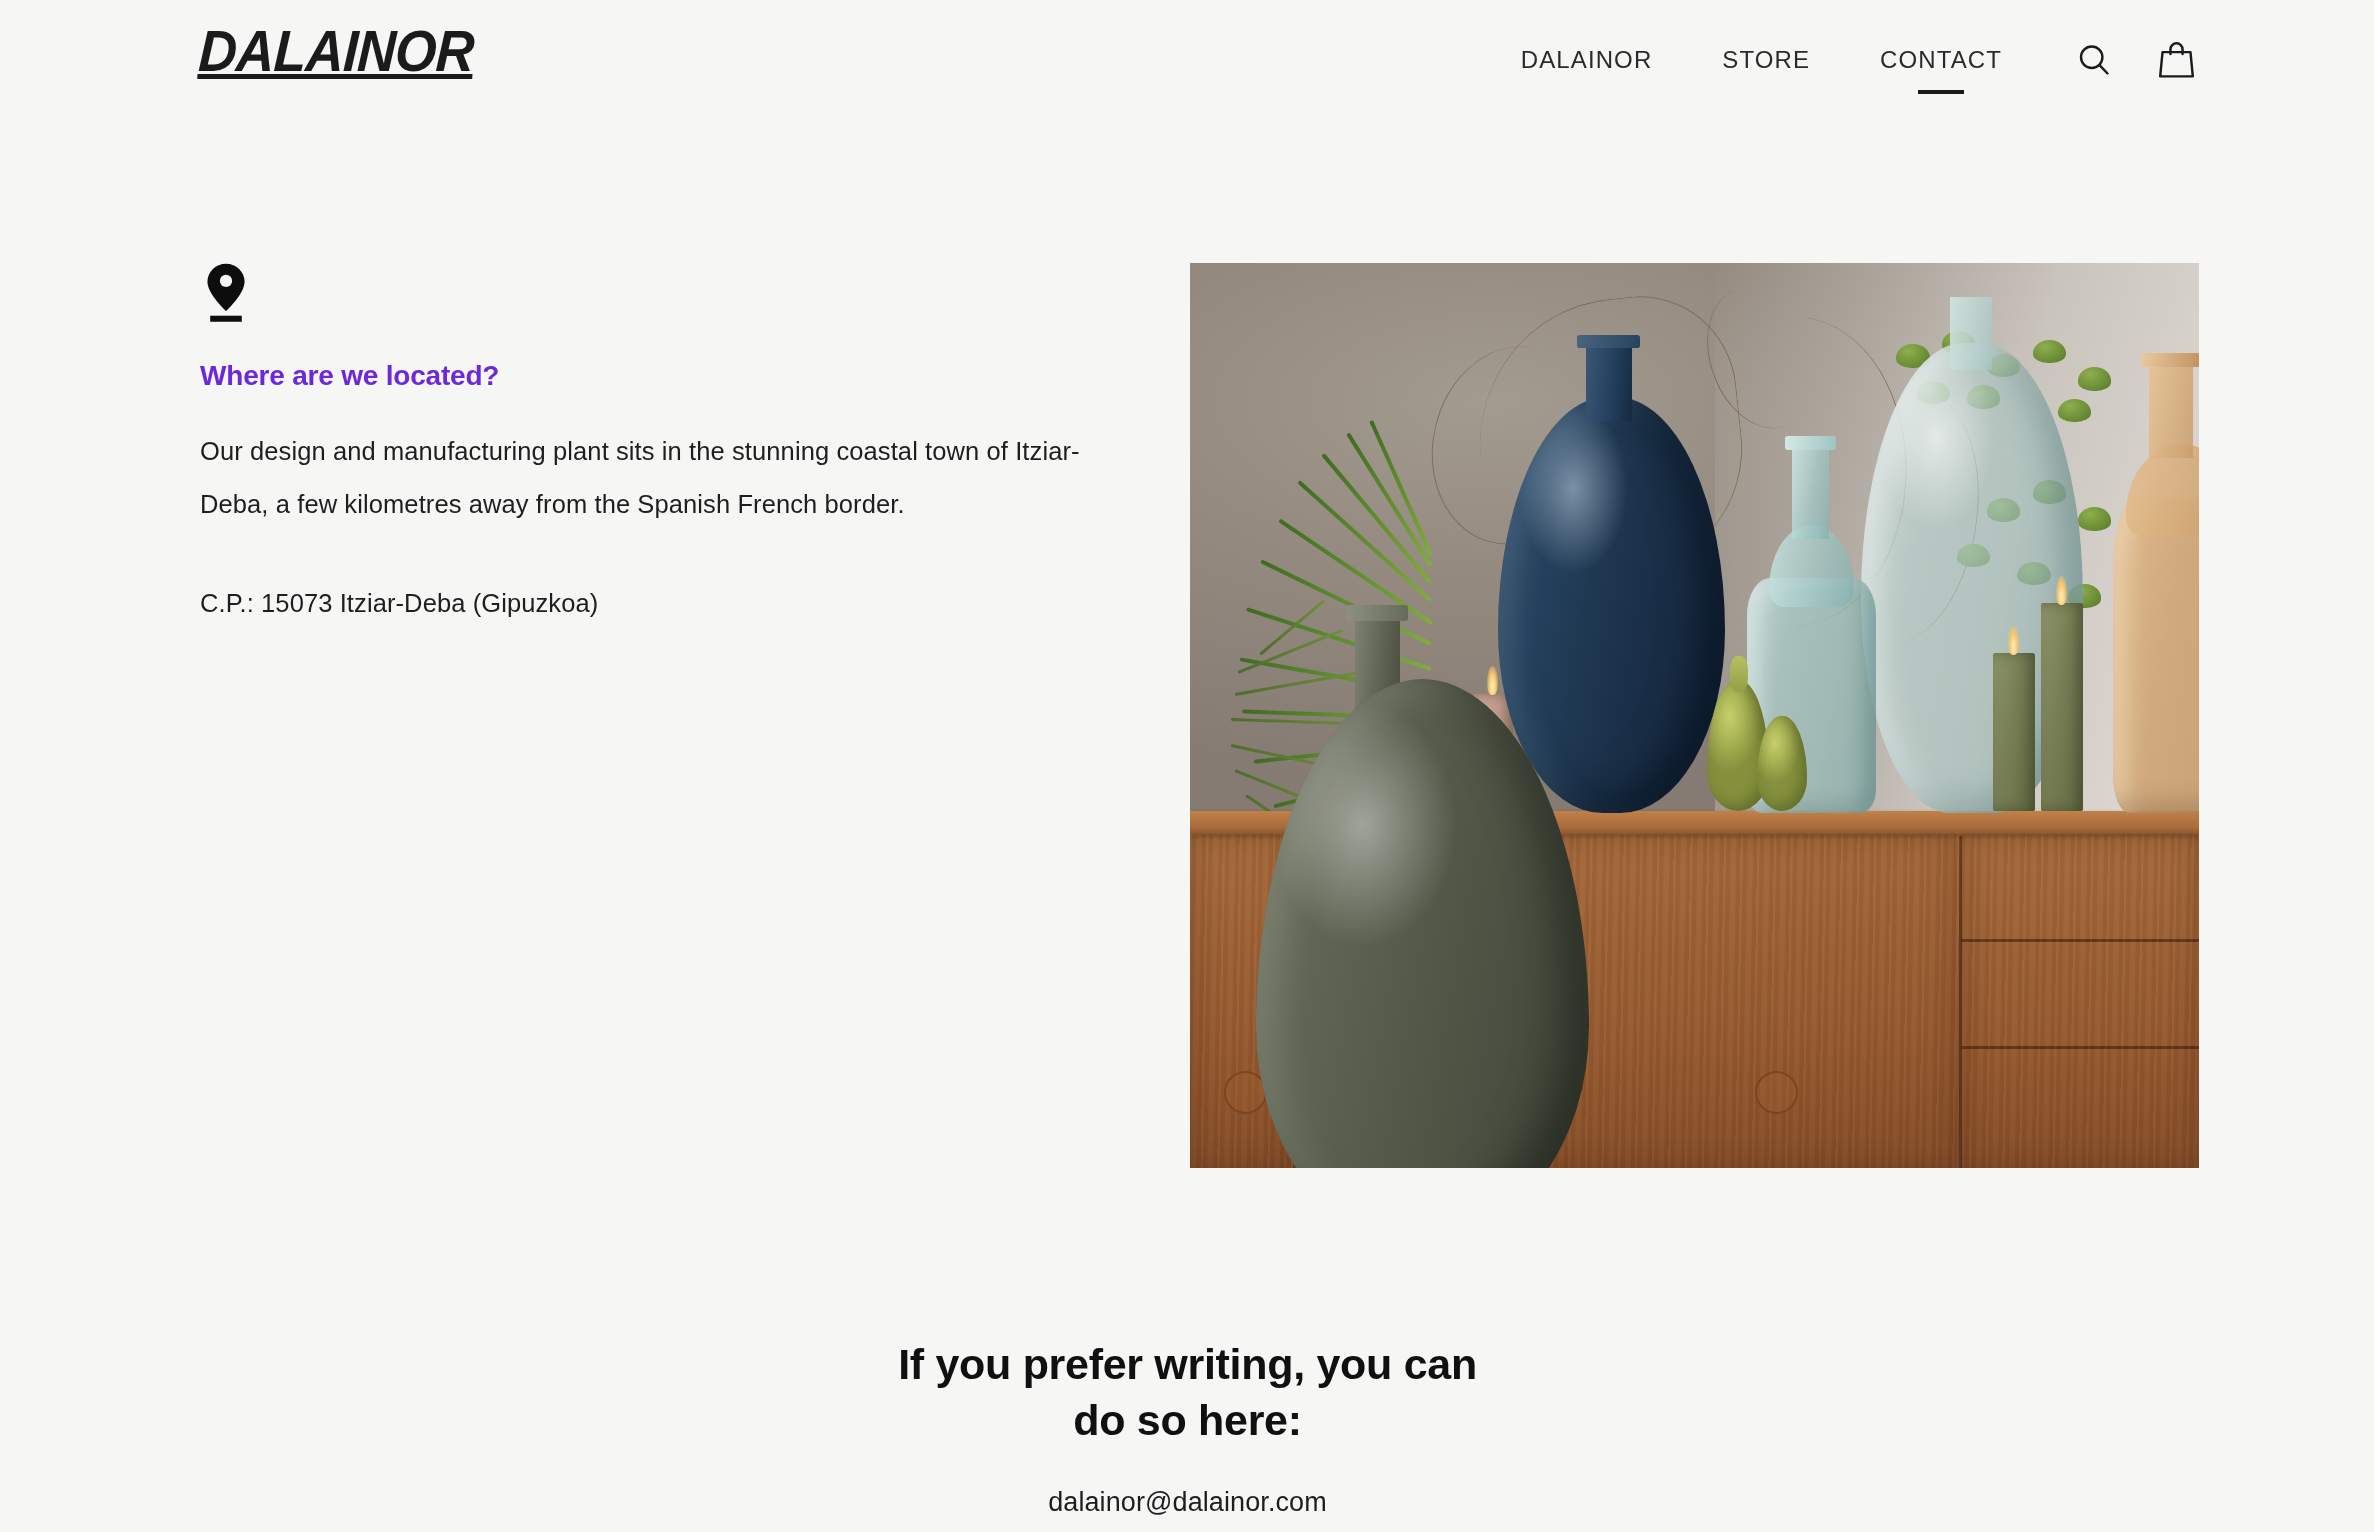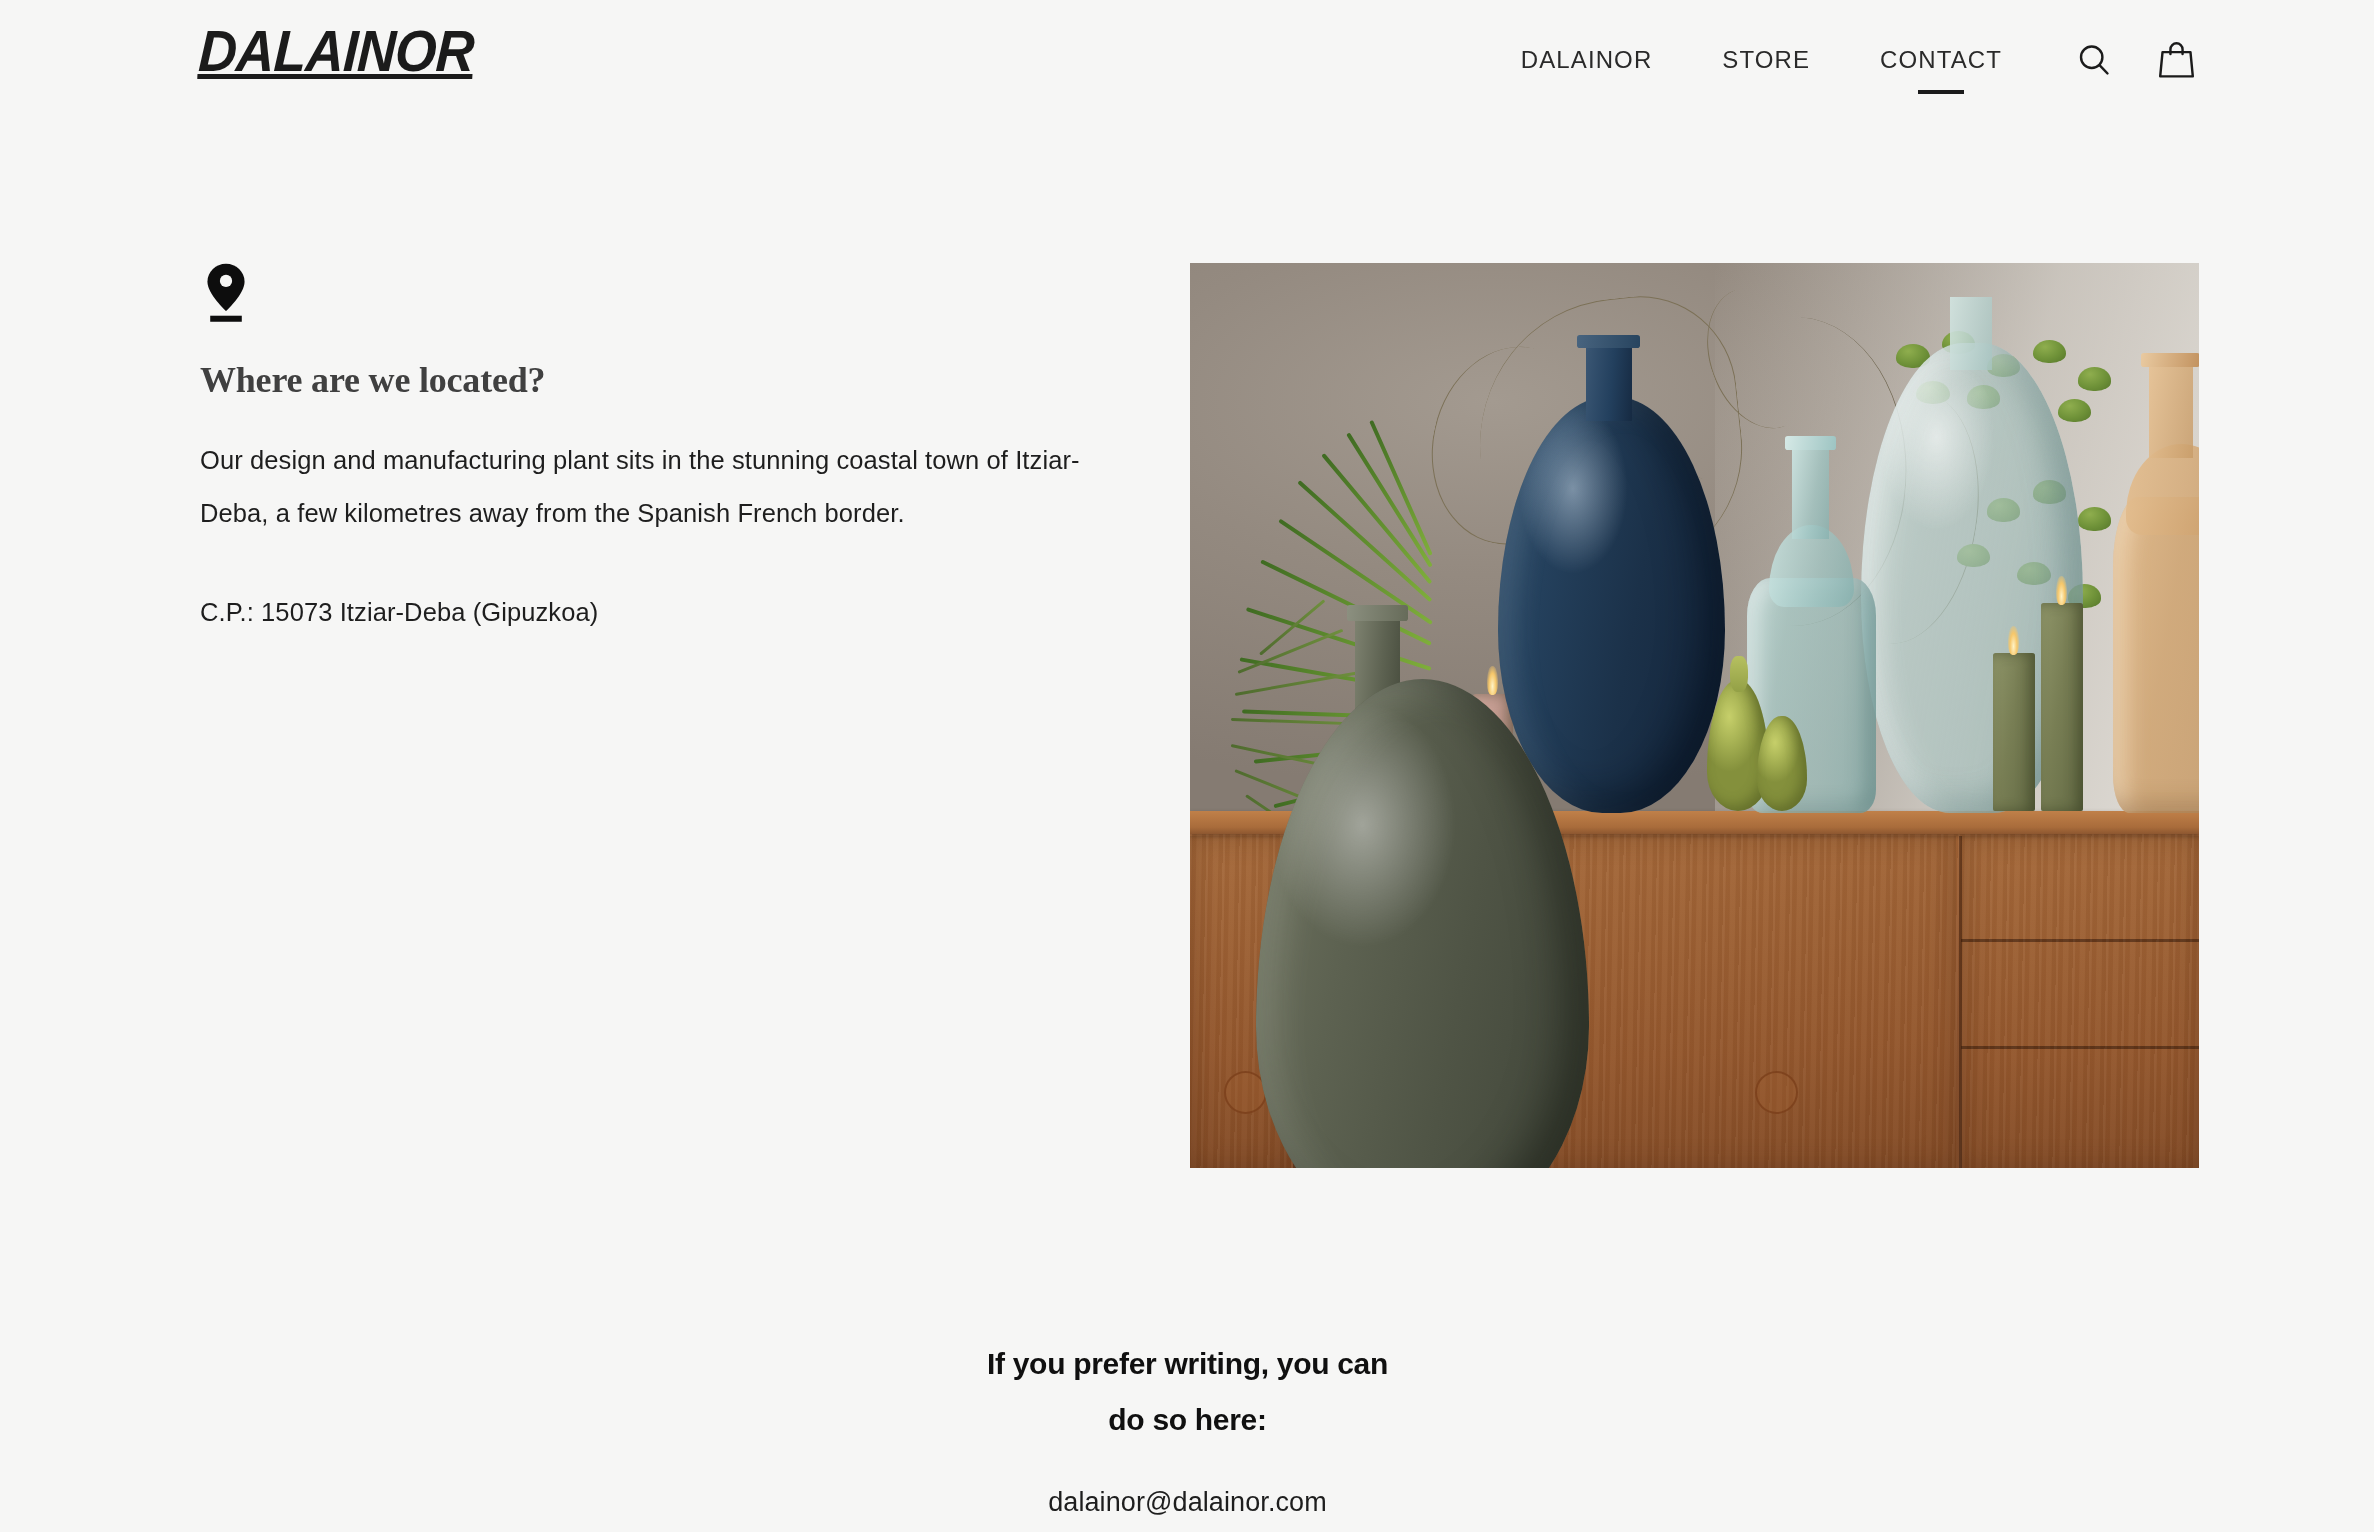--- a/index.html
+++ b/index.html
@@ -56,22 +56,22 @@
   }
   .info-column{
     position:absolute; left:200px; top:121px; width:928px;
   }
   .info-block + .info-block{ margin-top:85px; }
 
   .block-icon{ height:67px; margin-bottom:32px; }
   .block-icon svg{ display:block; }
 
   .block-title{
-    font-size:36px; font-weight:bold; letter-spacing:-0.2px;
-    color:#404040; margin-bottom:32px; line-height:1.2;font-family:Liberation Serif, serif;
+    font-size:28px; font-weight:bold; letter-spacing:-0.2px;
+    color:#6d28d9; margin-bottom:32px; line-height:1.2;
   }
   .block-paragraph{
     font-size:25.5px; line-height:53px; color:#1e1e1e;
     max-width:890px; letter-spacing:0.1px;
   }
   .block-lines{ margin-top:46px; }
   .block-lines .line{
     font-size:25.5px; line-height:52px; color:#1e1e1e; letter-spacing:0.1px;
   }
   .contact-lines .line{ font-size:25.5px; line-height:54px; }
@@ -298,21 +298,21 @@
     position:absolute; width:3.3%; height:2.6%;
     border-radius:52% 52% 48% 48% / 60% 60% 40% 40%;
     background:radial-gradient(ellipse at 36% 30%, #8fae4e 0%, #6e9138 55%, #55762b 100%);
   }
 
   
   .writing-section{
     position:absolute; left:0; top:1336px; width:2375px; text-align:center;
   }
   .writing-heading{
-    font-size:30px; font-weight:bold; line-height:56px;
+    font-size:43px; font-weight:bold; line-height:56px;
     color:#101010; letter-spacing:-0.3px;
   }
   .writing-email{
     margin-top:39px; font-size:27px; color:#1e1e1e; letter-spacing:0.1px;
     text-decoration:none; display:inline-block;
   }
 </style>
 </head>
 <body>
 

